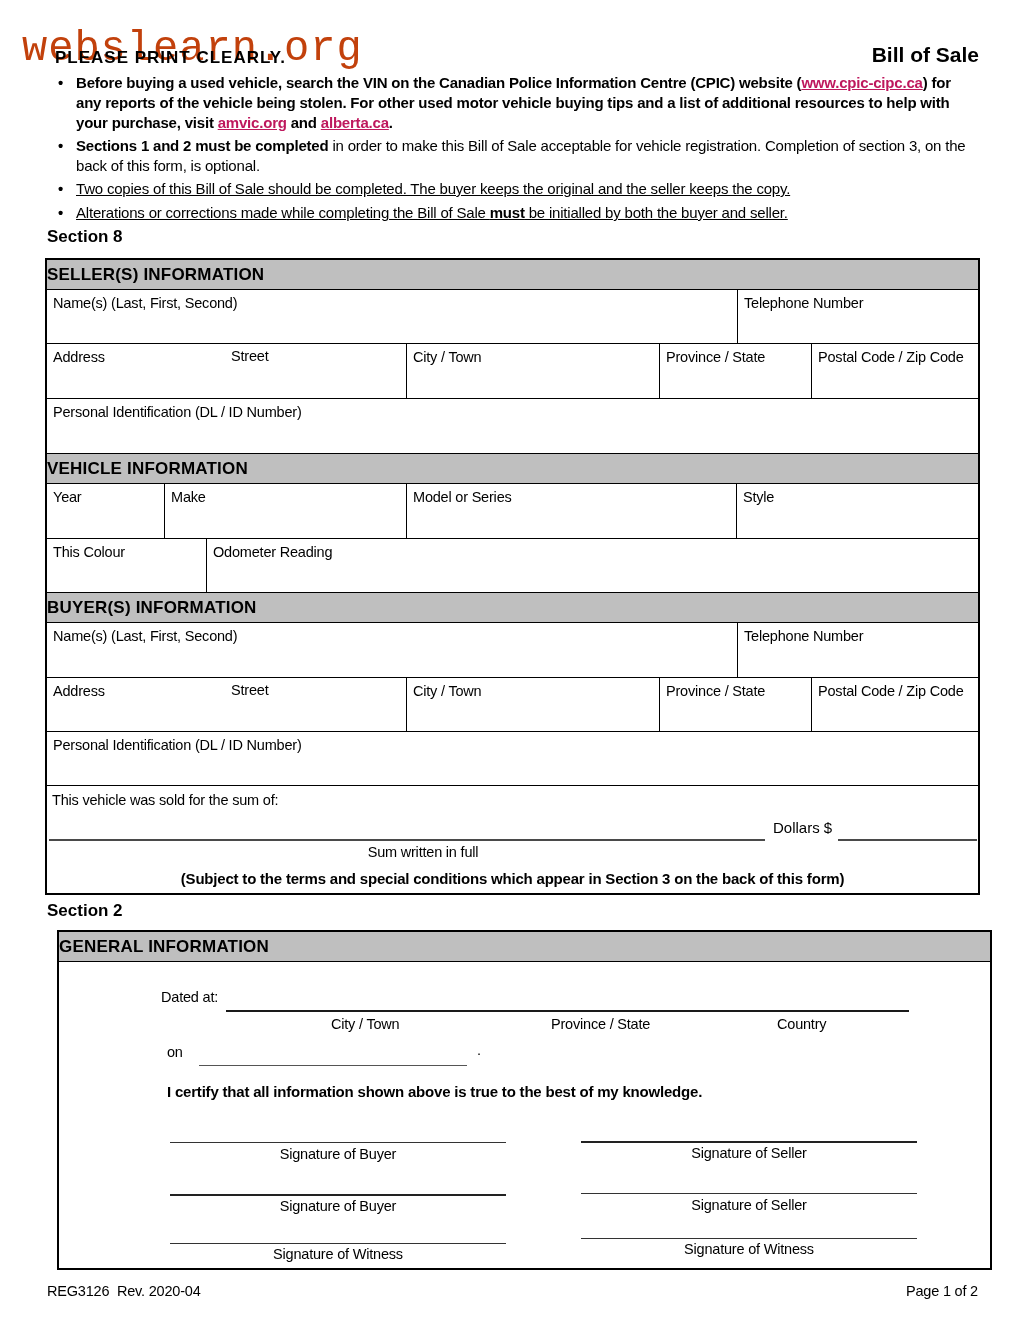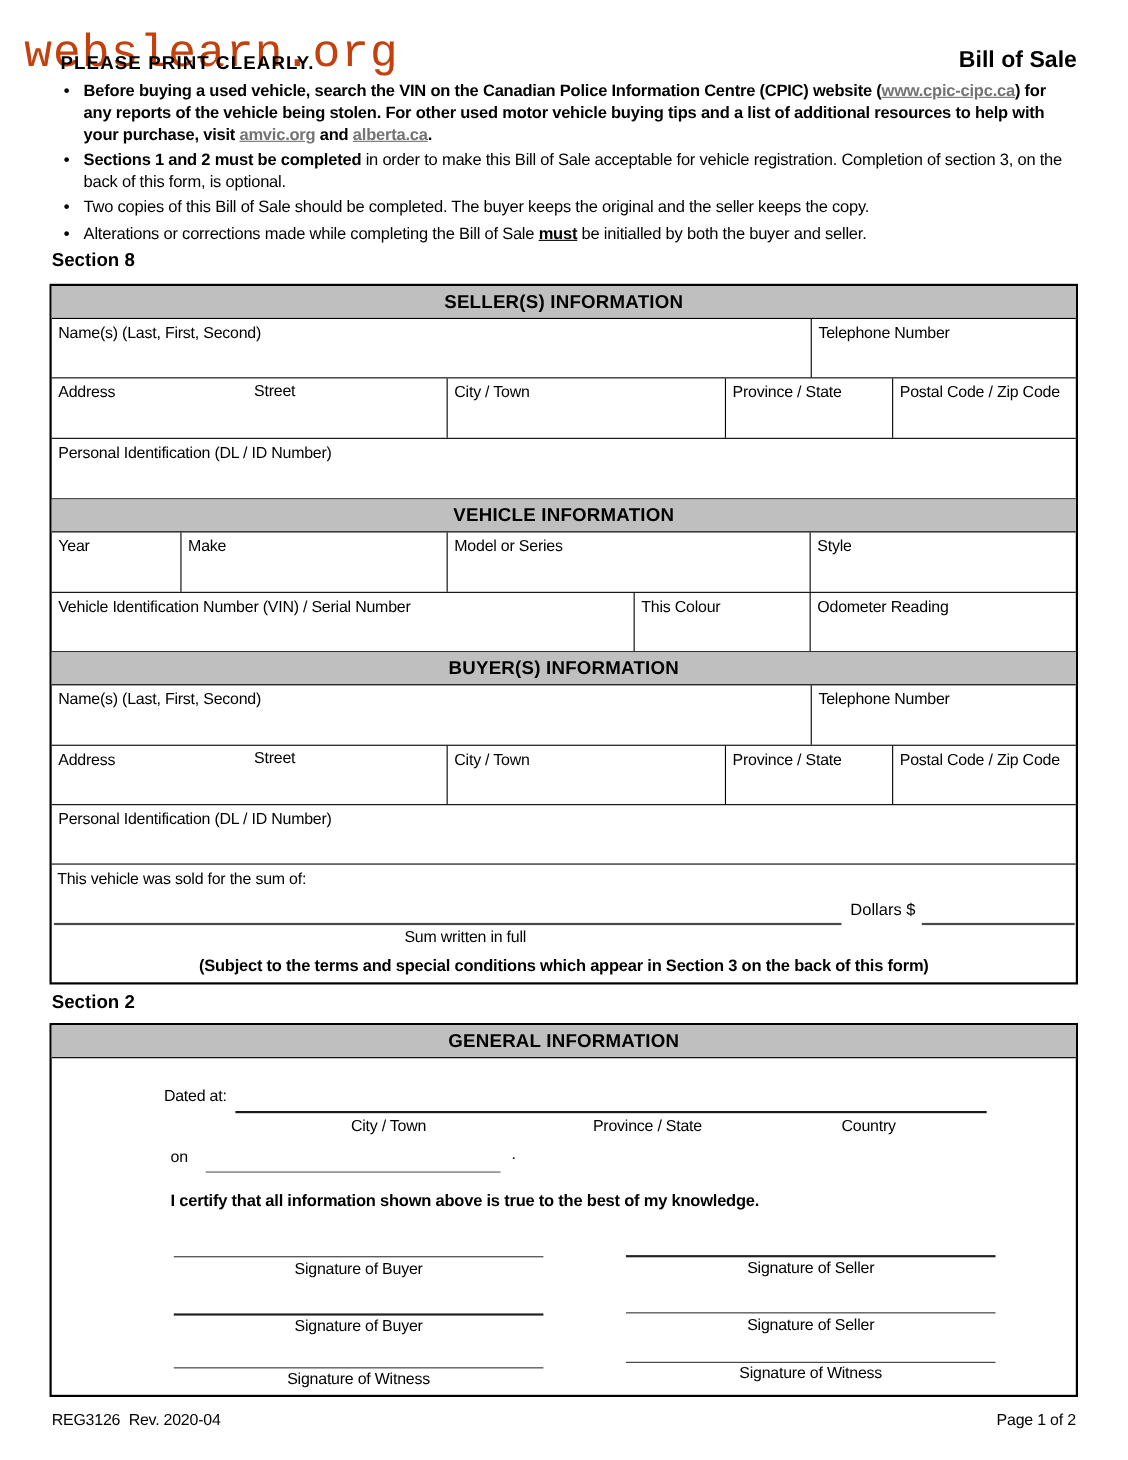--- a/index.html
+++ b/index.html
@@ -20,34 +20,34 @@
   }
   .doc-title {
     position:absolute; right:46px; top:43px; font-size:21px; font-weight:bold; z-index:2;text-align:right;
   }
   .bullets { position:absolute; left:55px; top:73px; width:925px; z-index:2; }
   .bullet {
     position:relative; padding-left:21px; font-size:15px; line-height:20px;
     letter-spacing:-0.2px; margin-bottom:3px;
   }
   .bullet::before { content:"\2022"; position:absolute; left:3px; top:0; font-weight:bold; }
-  .bullet.b34 { margin-bottom:4px; }
+  .bullet.b34 { margin-bottom:4px;text-decoration:underline; }
   .bold { font-weight:bold; }
   .mustu { font-weight:bold; text-decoration:underline; }
-  a.flink { color:#737373; font-weight:bold; text-decoration:underline; cursor:pointer; }
+  a.flink { color:#be185d; font-weight:bold; text-decoration:underline; cursor:pointer; }
   .sec-label { position:absolute; left:47px; font-size:17px; font-weight:bold; z-index:2; }
   .sec1-label { top:227px; }
   .sec2-label { top:901px; }
 
   .formbox { position:absolute; left:45px; width:935px; border:2px solid #000; background:#fff; z-index:2; }
   .t1 { top:258px; height:637px; }
-  .t2 { top:930px; height:340px; }
+  .t2 { top:930px; height:340px;margin-left:12px; }
   .bar {
     background:#bfbfbf; border-bottom:1px solid #000; height:30px;
-    text-align:center; font-weight:bold; font-size:17px; line-height:29px; letter-spacing:0.2px;
+    text-align:left; font-weight:bold; font-size:17px; line-height:29px; letter-spacing:0.2px;
   }
   .row { display:flex; border-bottom:1px solid #000; }
   .cell { border-right:1px solid #000; padding:4px 6px; position:relative; }
   .cell.last { border-right:none; flex:1; }
   .lbl { font-size:14.5px; letter-spacing:-0.2px; display:inline-block; }
   .street-lbl { position:absolute; left:184px; top:4px; }
 
   .sum { position:relative; height:107px; }
   .sum .intro { position:absolute; left:5px; top:6px; }
   .sum-line { position:absolute; left:2px; top:53px; width:716px; border-top:2px solid #4a4a4a; }
@@ -128,21 +128,20 @@
     <div class="bar">VEHICLE INFORMATION</div>
 
     <div class="row" style="height:55px;">
       <div class="cell" style="width:118px;"><span class="lbl">Year</span></div>
       <div class="cell" style="width:242px;"><span class="lbl">Make</span></div>
       <div class="cell" style="width:330px;"><span class="lbl">Model or Series</span></div>
       <div class="cell last"><span class="lbl">Style</span></div>
     </div>
 
     <div class="row" style="height:54px;">
-      <div class="cell" style="width:530px;"><span class="lbl">Vehicle Identification Number (VIN) / Serial Number</span></div>
       <div class="cell" style="width:160px;"><span class="lbl">This Colour</span></div>
       <div class="cell last"><span class="lbl">Odometer Reading</span></div>
     </div>
 
     <div class="bar">BUYER(S) INFORMATION</div>
 
     <div class="row" style="height:55px;">
       <div class="cell" style="width:691px;"><span class="lbl">Name(s) (Last, First, Second)</span></div>
       <div class="cell last"><span class="lbl">Telephone Number</span></div>
     </div>

